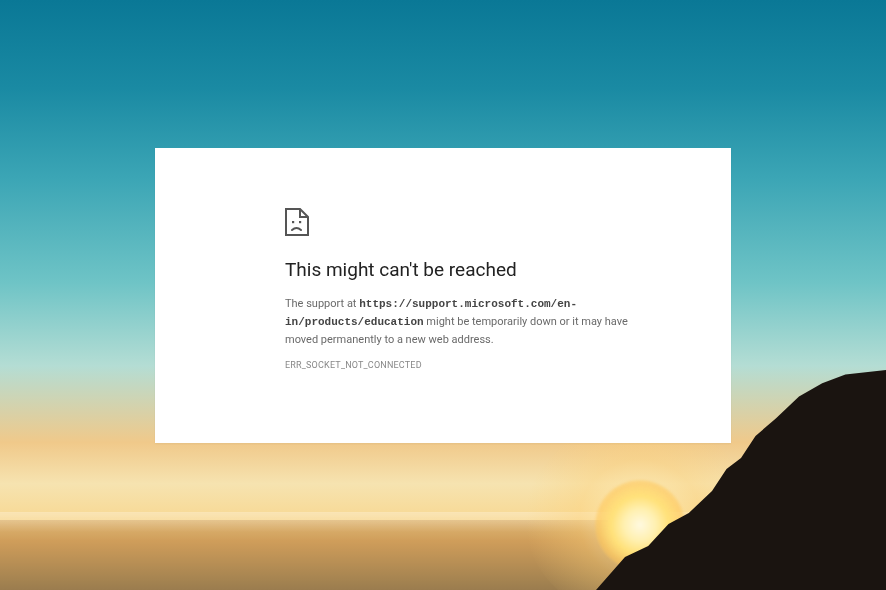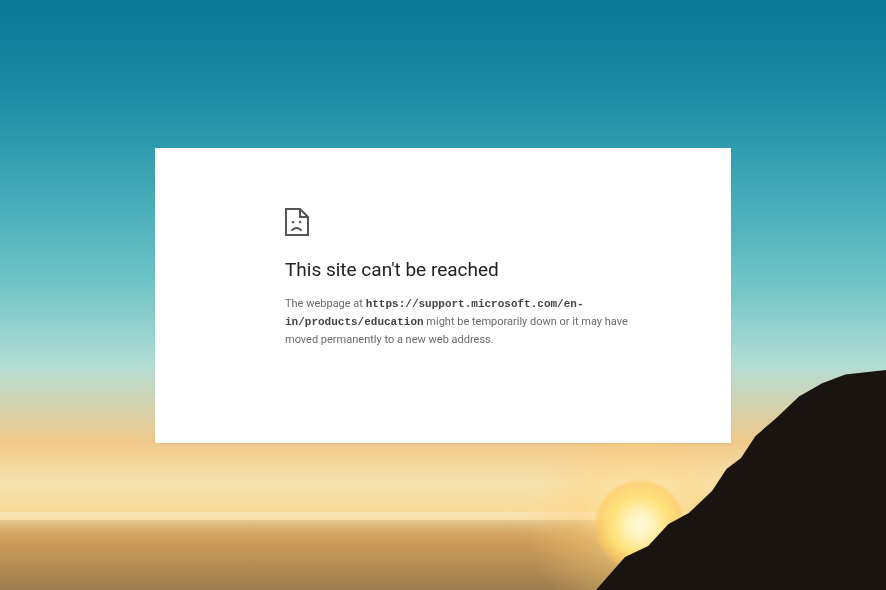--- a/index.html
+++ b/index.html
@@ -141,17 +141,18 @@
 <div class="error-card">
   <div class="error-icon">
     <svg width="24" height="28" viewBox="0 0 24 28">
       <path d="M 1 1 L 15 1 L 23 9 L 23 27 L 1 27 Z" fill="none" stroke="#555" stroke-width="2" stroke-linejoin="miter"></path>
       <path d="M 15 1 L 15 9 L 23 9" fill="none" stroke="#555" stroke-width="2" stroke-linejoin="miter"></path>
       <rect x="7" y="13" width="2.2" height="2.2" fill="#555"></rect>
       <rect x="14" y="13" width="2.2" height="2.2" fill="#555"></rect>
       <path d="M 7 22 Q 11.5 18 16 22" fill="none" stroke="#555" stroke-width="2" stroke-linecap="round"></path>
     </svg>
   </div>
-  <h1 class="error-heading">This site can't be reached</h1>
+  <h1 class="error-heading">This might can't be reached</h1>
   <p class="error-message">
-    <span>The webpage at </span><span class="url-strong">https://support.microsoft.com/en-in/products/education</span><span> might be temporarily down or it may have moved permanently to a new web address.</span>
+    <span>The support at </span><span class="url-strong">https://support.microsoft.com/en-in/products/education</span><span> might be temporarily down or it may have moved permanently to a new web address.</span>
   </p>
+  <div class="error-code">ERR_SOCKET_NOT_CONNECTED</div>
 </div>
 
 </body></html>

